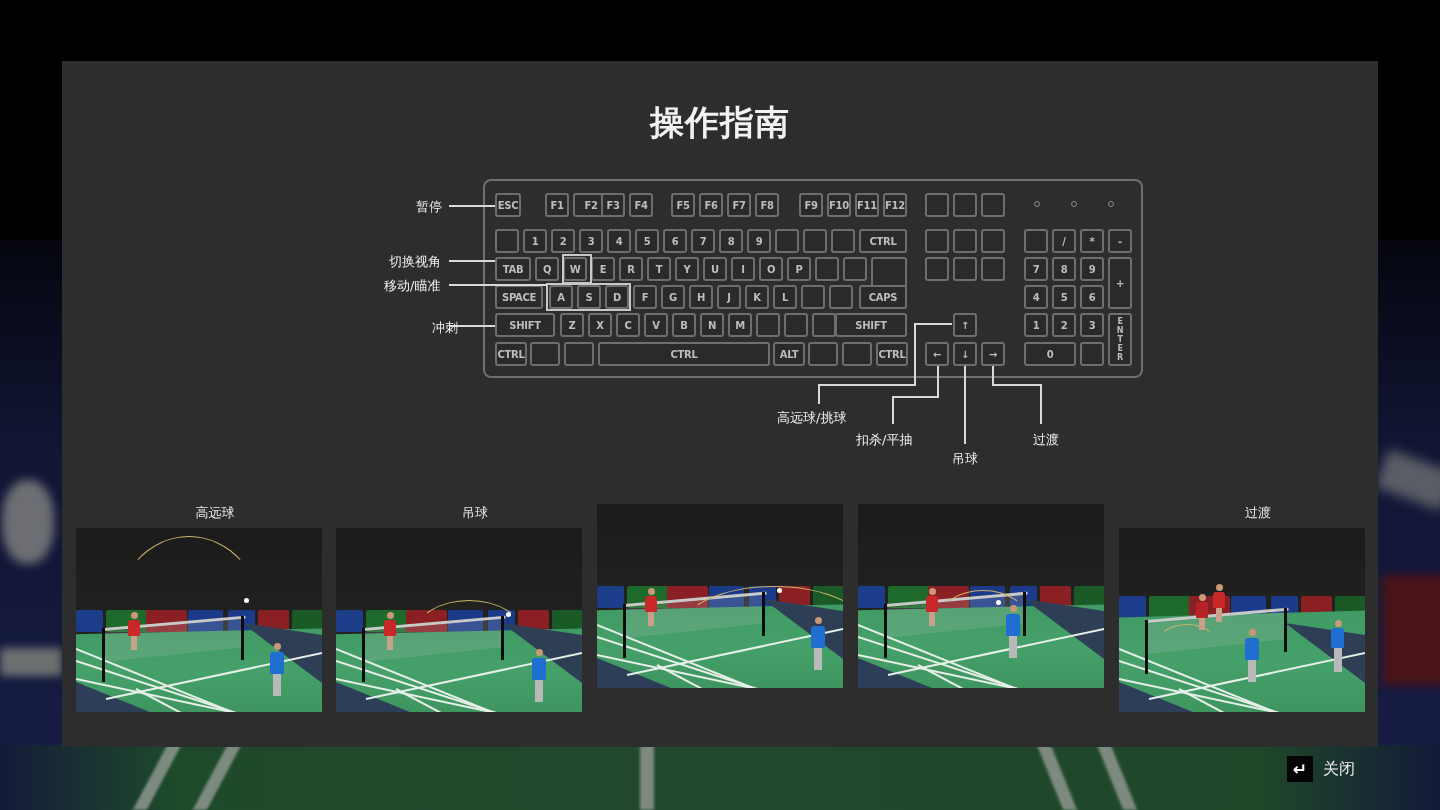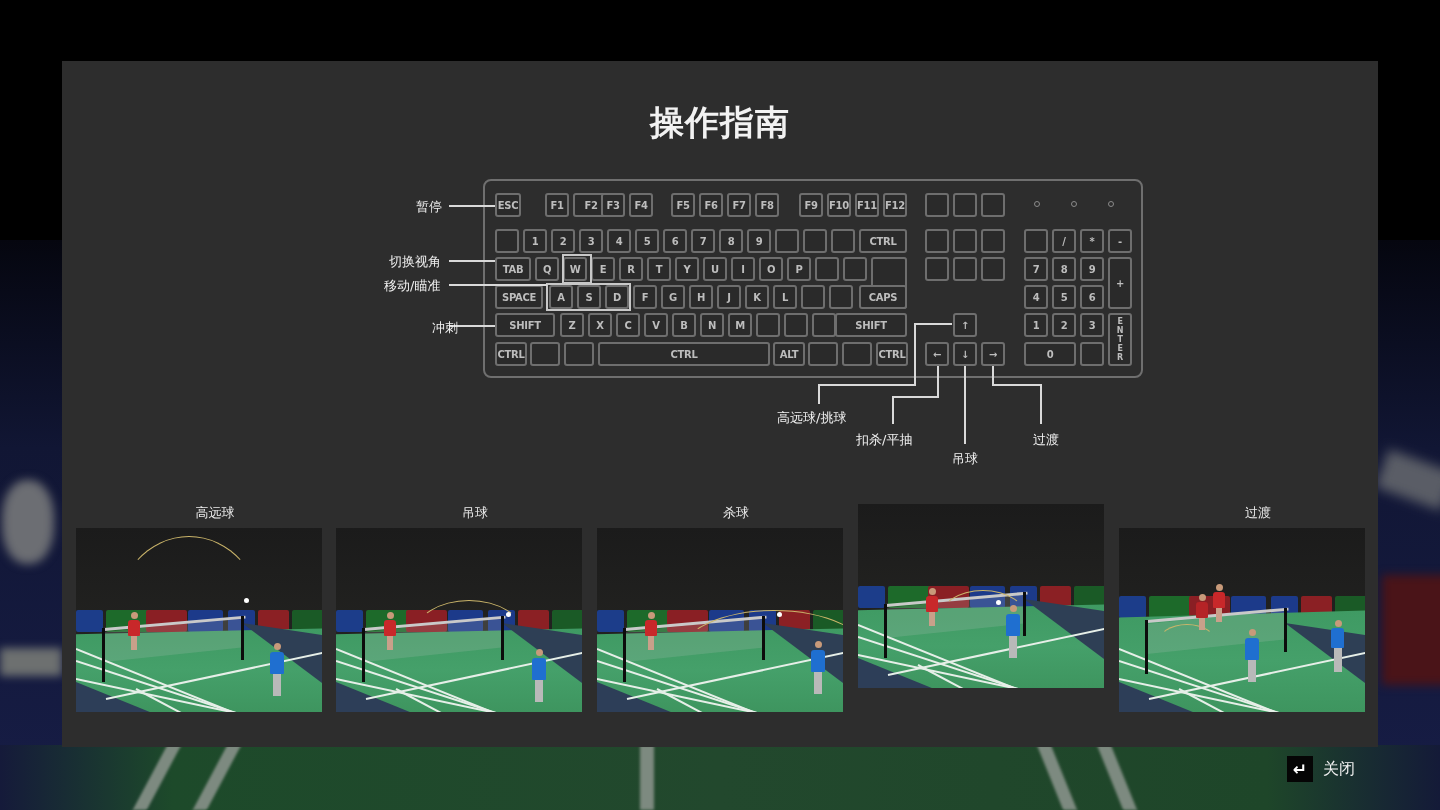--- a/index.html
+++ b/index.html
@@ -325,21 +325,20 @@
         <div class="shuttle" style="left:170px;top:84px;"></div>
         <div class="head" style="left:51px;top:84px;"></div>
         <div class="player" style="background:#c8282a;left:48px;top:92px;width:12px;height:16px;"></div>
         <div class="legs" style="left:51px;top:108px;height:14px;"></div>
         <div class="head" style="left:200px;top:121px;"></div>
         <div class="player" style="background:#1f6fd0;left:196px;top:130px;width:14px;height:22px;"></div>
         <div class="legs" style="background:#b9b9b9;left:199px;top:152px;height:22px;width:8px;"></div>
       </div>
     </div>
     <div class="shot" style="left: 597px;">
-      <div class="cap">杀球</div>
       <div class="img">
         <div class="wall">
           <div class="pad" style="background:#1c3d8a;left:0px;width:27px;top:4px;"></div>
           <div class="pad" style="background:#1d6a2a;left:30px;width:49px;top:4px;"></div>
           <div class="pad" style="background:#8a1f24;left:70px;width:41px;top:4px;"></div>
           <div class="pad" style="background:#1c3a8a;left:112px;width:35px;top:4px;"></div>
           <div class="pad" style="background:#1c3a8a;left:152px;width:27px;top:4px;"></div>
           <div class="pad" style="background:#8b2024;left:182px;width:31px;top:4px;"></div>
           <div class="pad" style="background:#1a5a26;left:216px;width:37px;top:4px;"></div>
         </div>

